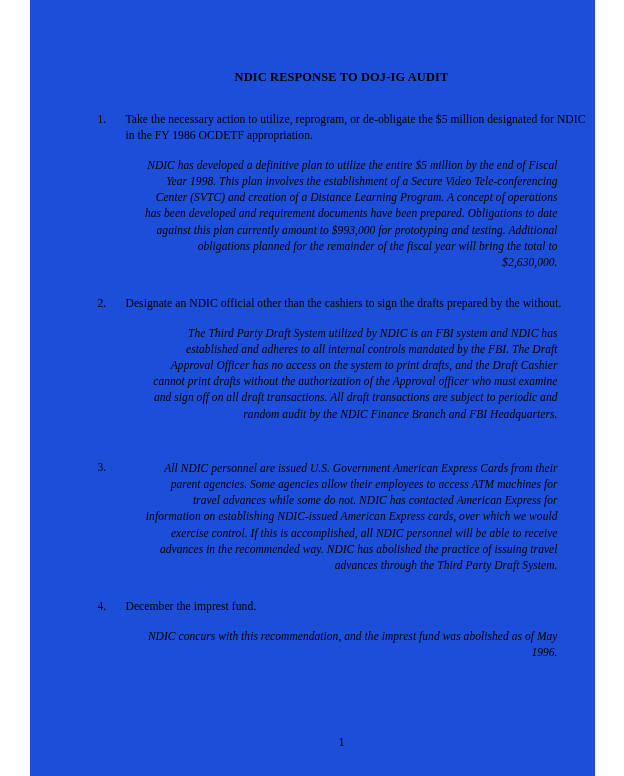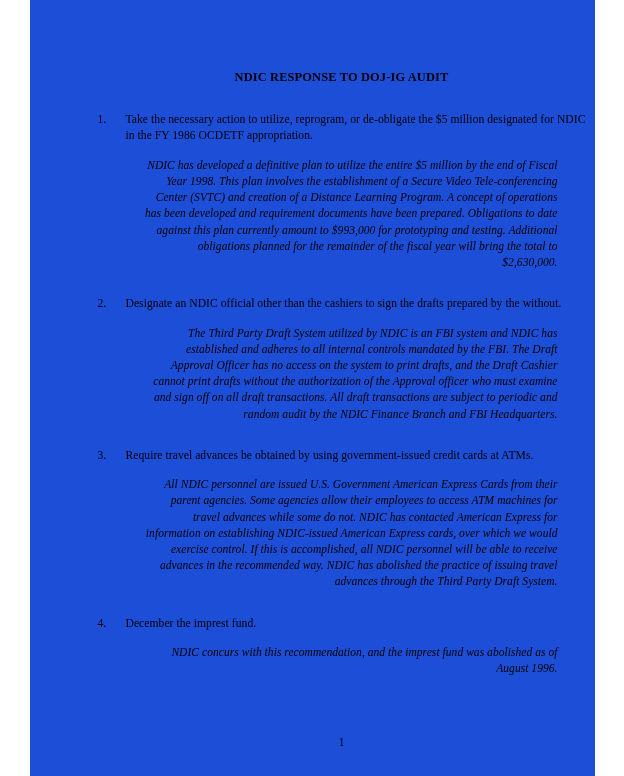--- a/index.html
+++ b/index.html
@@ -111,31 +111,30 @@
         <span class="rec-num">2.</span>
         <span>Designate an NDIC official other than the cashiers to sign the drafts prepared by the without.</span>
       </div>
       <div class="rec-response">The Third Party Draft System utilized by NDIC is an FBI system and NDIC has established and adheres to all internal controls mandated by the FBI. The Draft Approval Officer has no access on the system to print drafts, and the Draft Cashier cannot print drafts without the authorization of the Approval officer who must examine and sign off on all draft transactions.  All draft transactions are subject to periodic and random audit by the NDIC Finance Branch and FBI Headquarters.</div>
       <div class="gap-after-response"></div>
     </div>
 
     <div class="rec-item">
       <div class="rec-head">
         <span class="rec-num">3.</span>
-        <span>Require travel advances be obtained by using government-issued credit cards at ATMs.</span>
       </div>
       <div class="rec-response">All NDIC personnel are issued U.S. Government American Express Cards from their parent agencies. Some agencies allow their employees to access ATM machines for travel advances while some do not. NDIC has contacted American Express for information on establishing NDIC-issued American Express cards, over which we would exercise control. If this is accomplished, all NDIC personnel will be able to receive advances in the recommended way.  NDIC has abolished the practice of issuing travel advances through the Third Party Draft System.</div>
       <div class="gap-after-response"></div>
     </div>
 
     <div class="rec-item">
       <div class="rec-head">
         <span class="rec-num">4.</span>
         <span>December the imprest fund.</span>
       </div>
-      <div class="rec-response">NDIC concurs with this recommendation, and the imprest fund was abolished as of August 1996.</div>
+      <div class="rec-response">NDIC concurs with this recommendation, and the imprest fund was abolished as of May 1996.</div>
     </div>
 
   </div>
 
   <div class="page-number">1</div>
 
 </div>
 
 </body></html>

